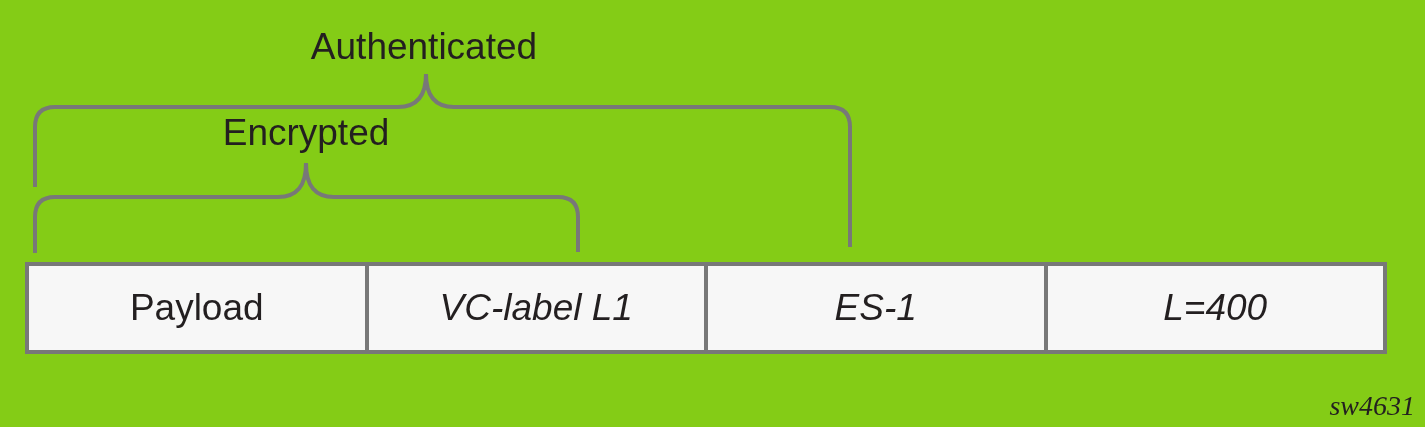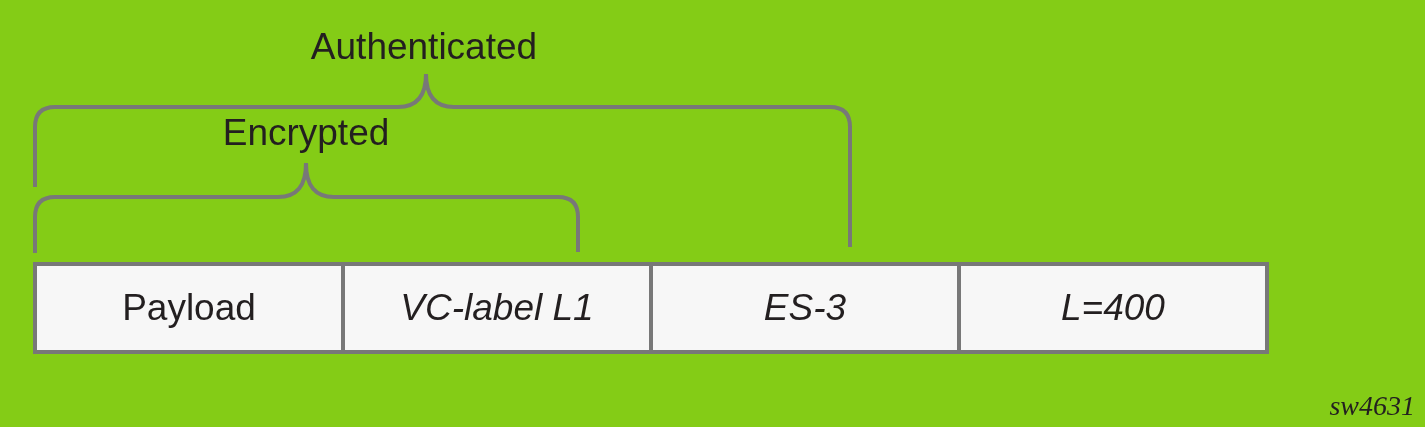--- a/index.html
+++ b/index.html
@@ -33,23 +33,23 @@
   .brace-label.auth {
     left: 424px;
     top: 26px;
   }
   .brace-label.enc {
     left: 306px;
     top: 112px;
   }
   .packet-row {
     position: absolute;
-    left: 33px;
+    left: 25px;
     top: 262px;
-    width: 1236px;
+    width: 1362px;
     height: 92px;
     display: flex;
   }
   .cell {
     flex: 1 1 0;
     box-sizing: border-box;
     border: 4px solid #787878;
     background: #f7f7f7;
     display: flex;
     align-items: center;
@@ -91,19 +91,19 @@
              L 558 197 Q 578 197 578 217 L 578 252" fill="none" stroke="#787878" stroke-width="4"></path>
   </svg>
 
   <div class="brace-label auth">Authenticated</div>
 
   <div class="brace-label enc">Encrypted</div>
 
   <div class="packet-row">
     <div class="cell">Payload</div>
     <div class="cell">VC-label L1</div>
-    <div class="cell">ES-3</div>
+    <div class="cell">ES-1</div>
     <div class="cell">L=400</div>
   </div>
 
   <div class="figure-id">sw4631</div>
 
 </div>
 
 </body></html>

